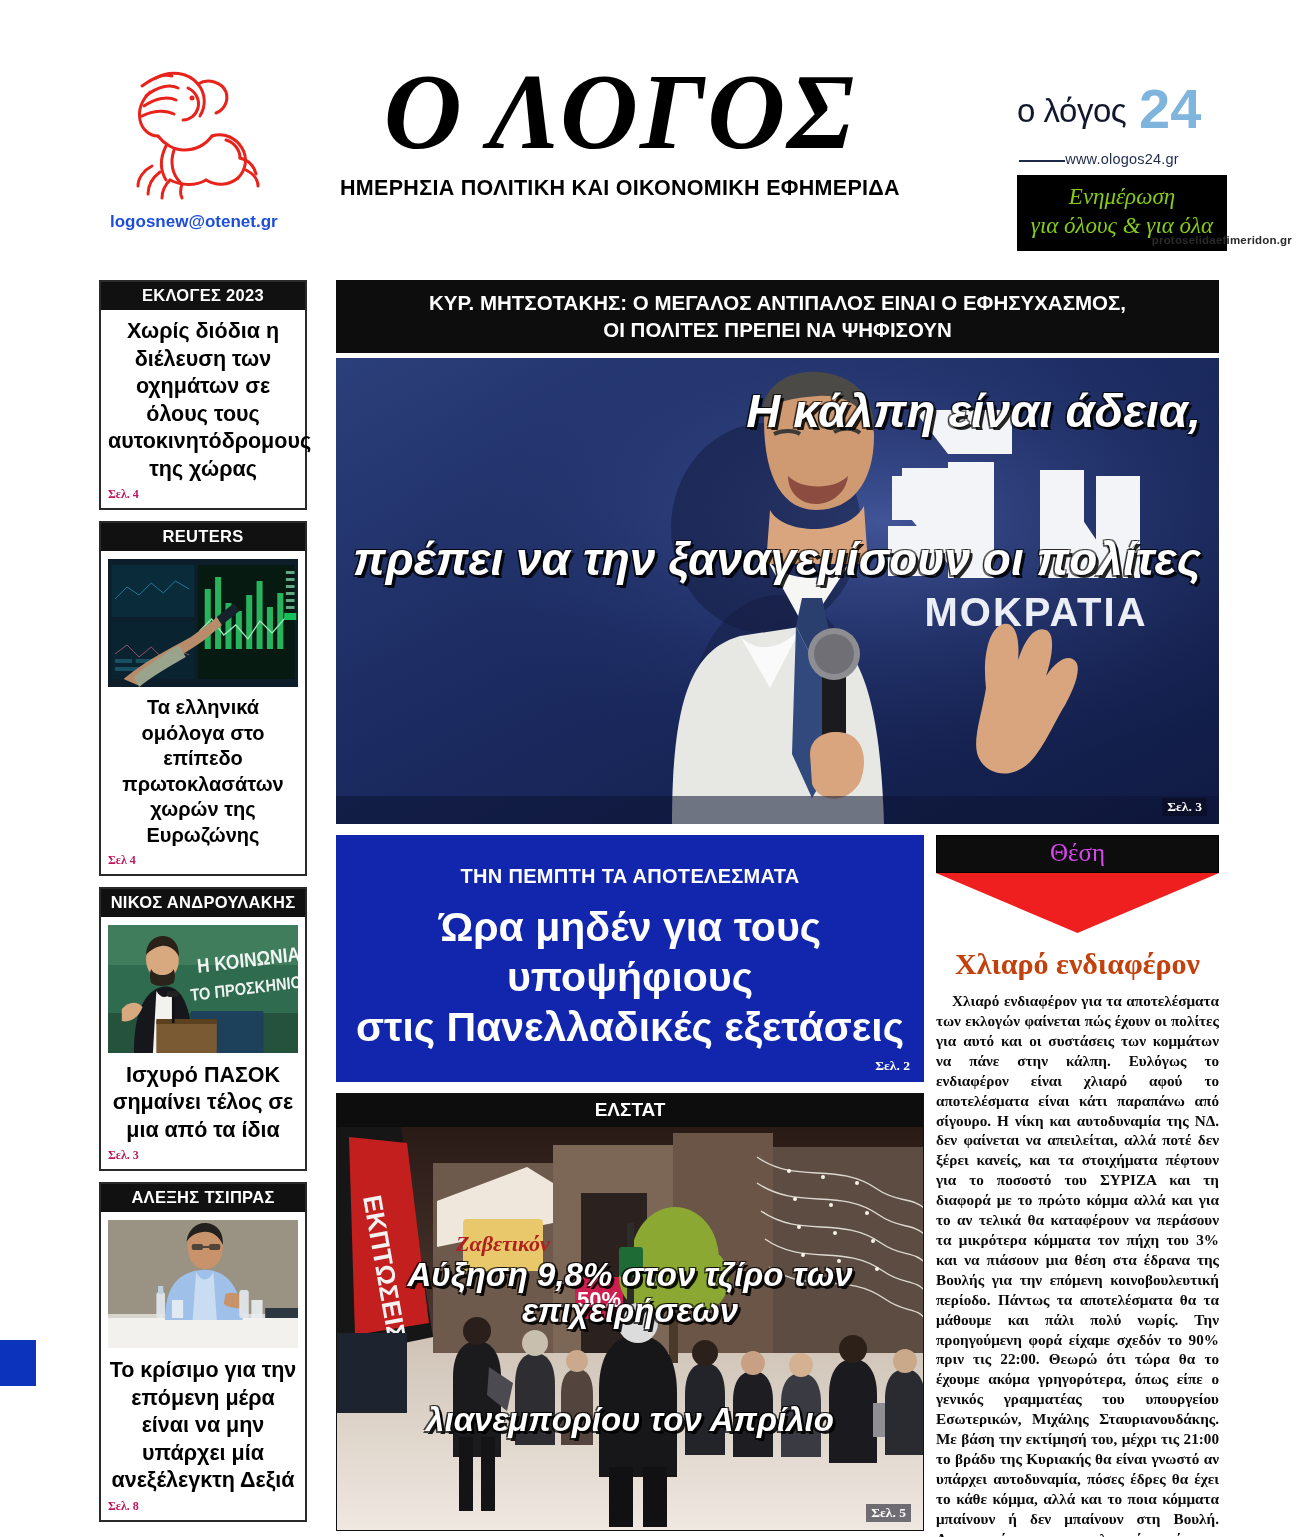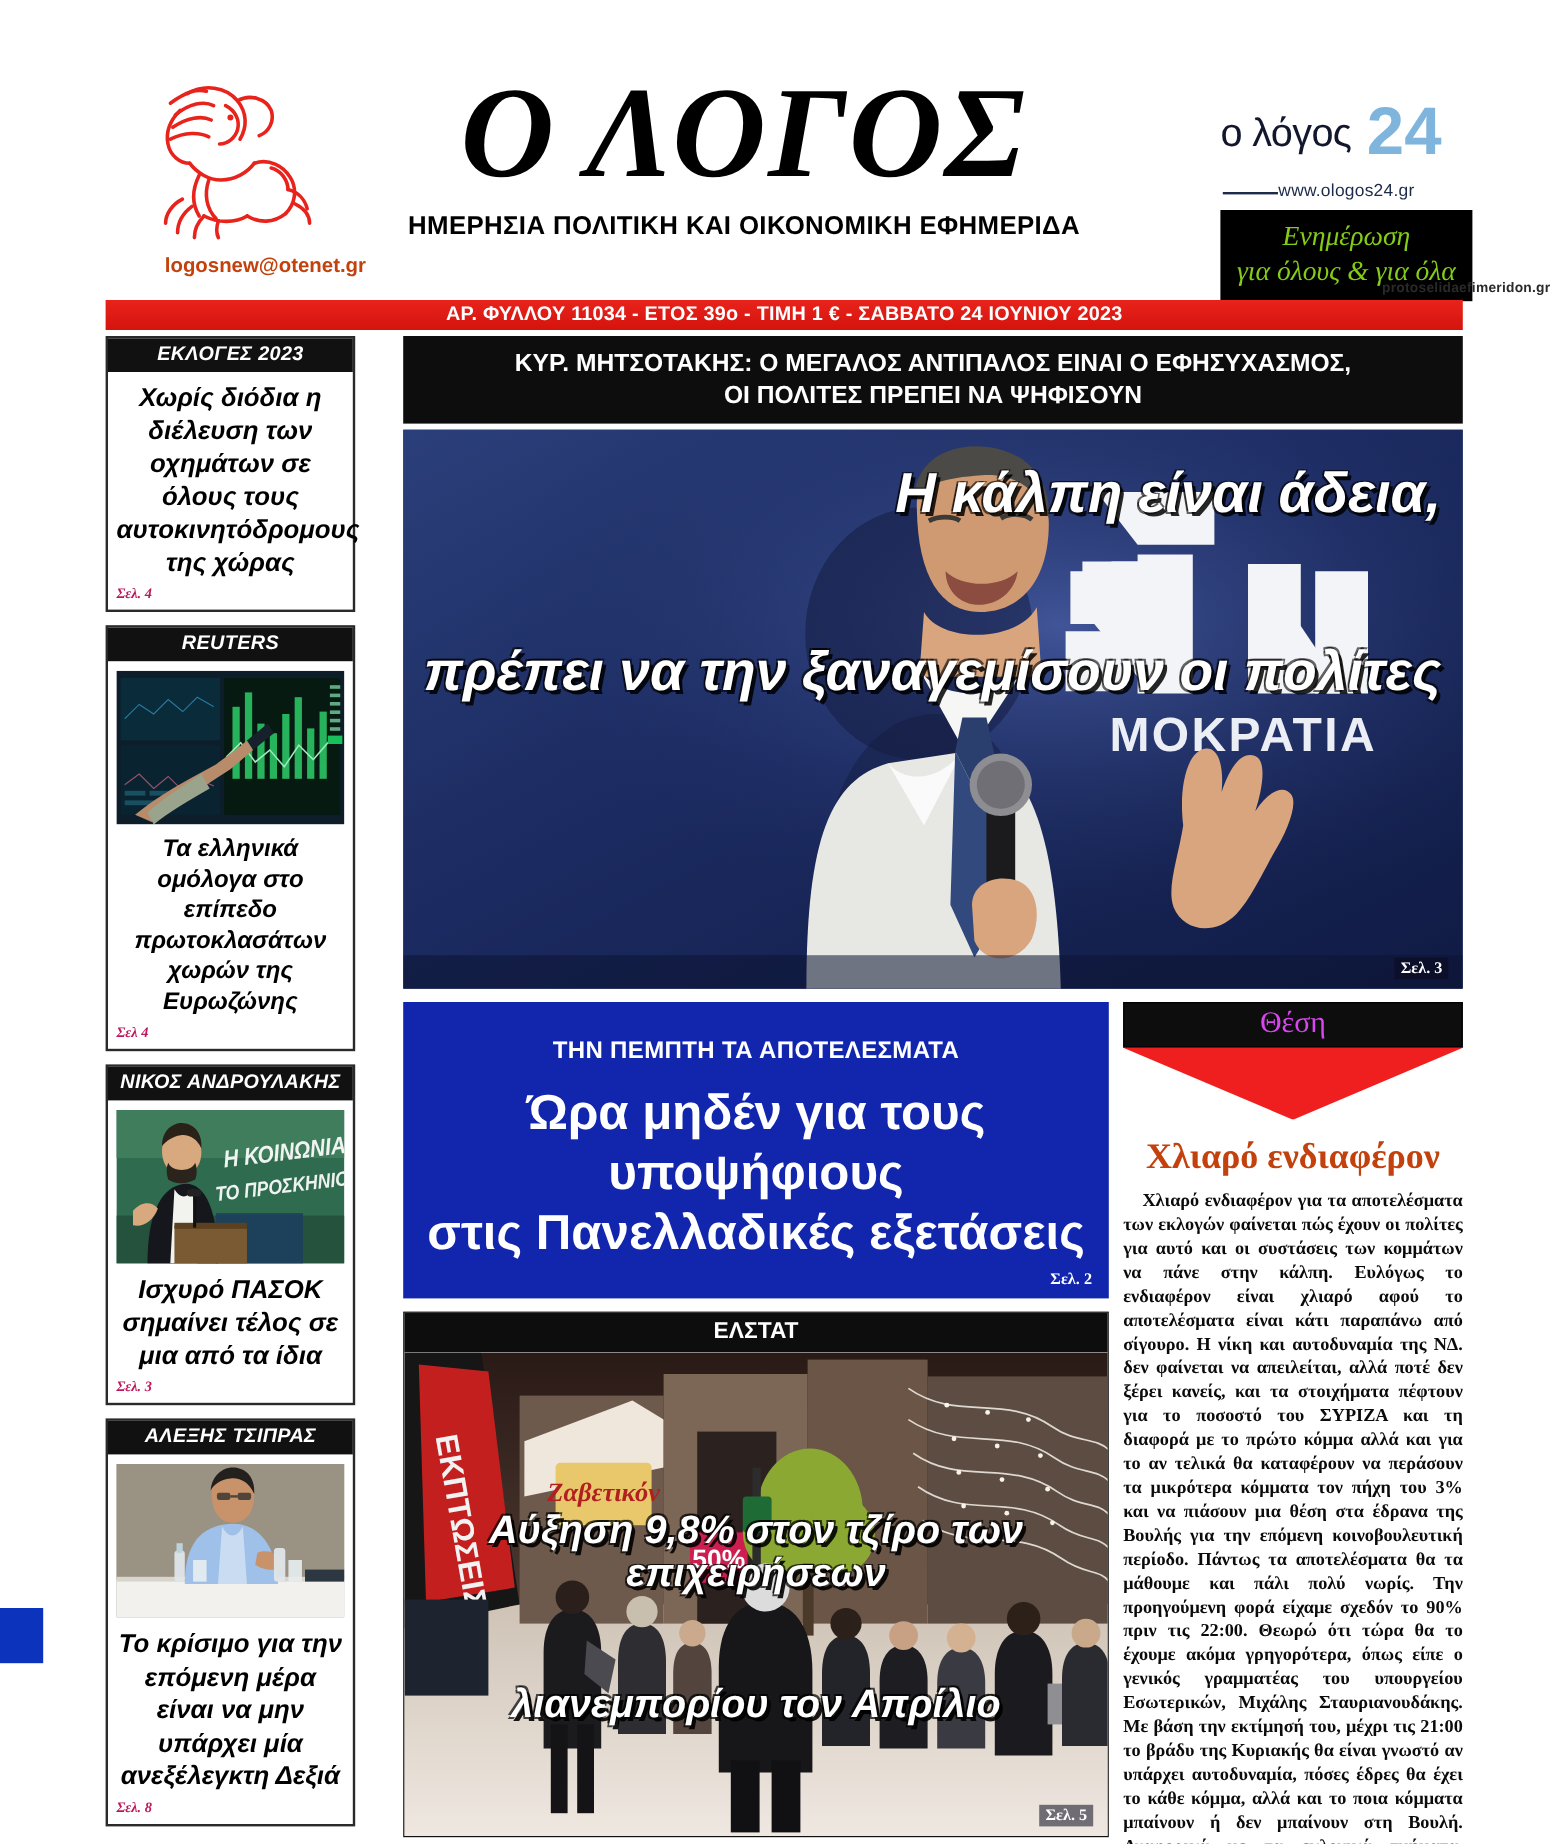--- a/index.html
+++ b/index.html
@@ -14,22 +14,22 @@
 
   
   .masthead { position: relative; height: 248px; }
 
   .logo-emblem {
     position: absolute; left: 112px; top: 62px;
     width: 160px; height: 140px;
   }
   .logo-email {
     position: absolute; left: 110px; top: 212px;
-    width: 195px; text-align: right;
-    font-size: 17px; font-weight: bold; color: #c2410c;
+    width: 195px; text-align: left;
+    font-size: 17px; font-weight: bold; color: #1d4ed8;
     font-family: "Liberation Sans", sans-serif;
   }
   .title-block {
     position: absolute; left: 330px; top: 58px; width: 580px; text-align: center;
   }
   .paper-title {
     font-family: "Liberation Serif", serif;
     font-weight: bold; font-style: italic;
     font-size: 108px; line-height: 1.0; color: #000;
     letter-spacing: 2px;
@@ -76,21 +76,21 @@
     background: linear-gradient(180deg,#e8231c 0%, #d4140d 100%);
     color: #fff; font-size: 16.5px; font-weight: bold;
     display: flex; align-items: center; justify-content: center;
     letter-spacing: 0.2px;
   }
 
   
   .body-grid { position: absolute; left: 88px; top: 280px; width: 1131px; }
 
   
-  .col-left { position: absolute; left: 0; top: 0; width: 208px; font-style: italic; }
+  .col-left { position: absolute; left: 11px; top: 0; width: 208px; }
   .box { border: 2px solid #2a2a2a; background:#fff; margin-bottom: 11px; }
   .box-head {
     background:#111; color:#fff; text-align:center;
     font-size: 16.5px; font-weight: bold; padding: 4px 2px 5px;
     letter-spacing: 0.3px;
   }
   .box-body { padding: 8px 7px 6px; }
   .box-title {
     text-align:center; font-weight: bold; font-size: 21.5px;
     line-height: 1.28; color:#000;
@@ -238,21 +238,20 @@
       <div class="brand-url">www.ologos24.gr</div>
       <div class="brand-box">
         <div>Ενημέρωση</div>
         <div>για όλους &amp; για όλα</div>
       </div>
     </div>
 
     <div class="watermark">protoselidaefimeridon.gr</div>
   </div>
 
-  <div class="redbar">ΑΡ. ΦΥΛΛΟΥ 11034 - ΕΤΟΣ 39ο - ΤΙΜΗ 1 € - ΣΑΒΒΑΤΟ 24 ΙΟΥΝΙΟΥ 2023</div>
 
   <div class="body-grid">
 
     <div class="col-left">
 
       <div class="box">
         <div class="box-head">ΕΚΛΟΓΕΣ 2023</div>
         <div class="box-body">
           <div class="box-title">Χωρίς διόδια η διέλευση των οχημάτων σε όλους τους αυτοκινητόδρομους της χώρας</div>
           <div class="page-ref">Σελ. 4</div>

